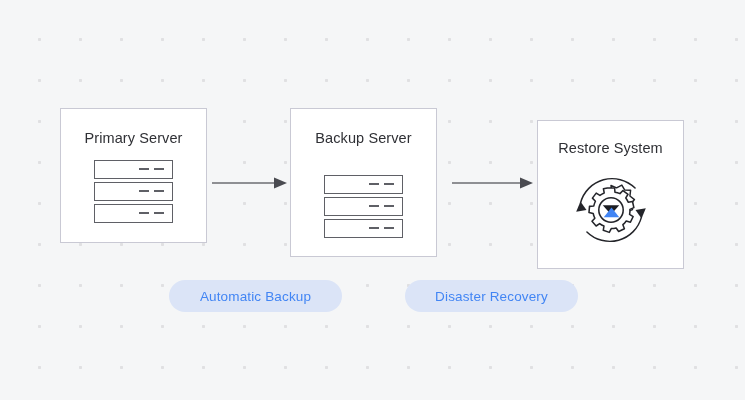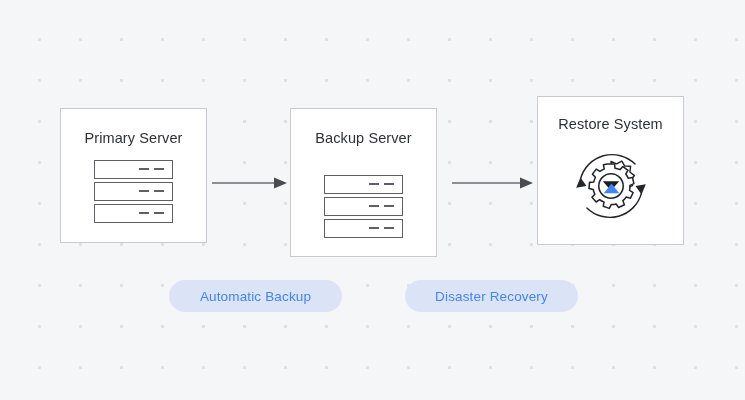--- a/index.html
+++ b/index.html
@@ -43,21 +43,21 @@
   .node-body {
     flex: 1;
     display: flex;
     align-items: center;
     justify-content: center;
     width: 100%;
   }
 
   #node-primary { left: 60px;  top: 108px; width: 147px; height: 135px; }
   #node-backup  { left: 290px; top: 108px; width: 147px; height: 149px; gap: 16px; }
-  #node-restore { left: 537px; top: 96px; width: 147px; height: 149px; }
+  #node-restore { left: 537px; top: 120px; width: 147px; height: 149px; }
 
   #node-primary .node-title,
   #node-backup .node-title { margin-top: 21px; }
   #node-restore .node-title { margin-top: 19px; }
 
   
   .rack {
     display: flex;
     flex-direction: column;
     gap: 3px;

